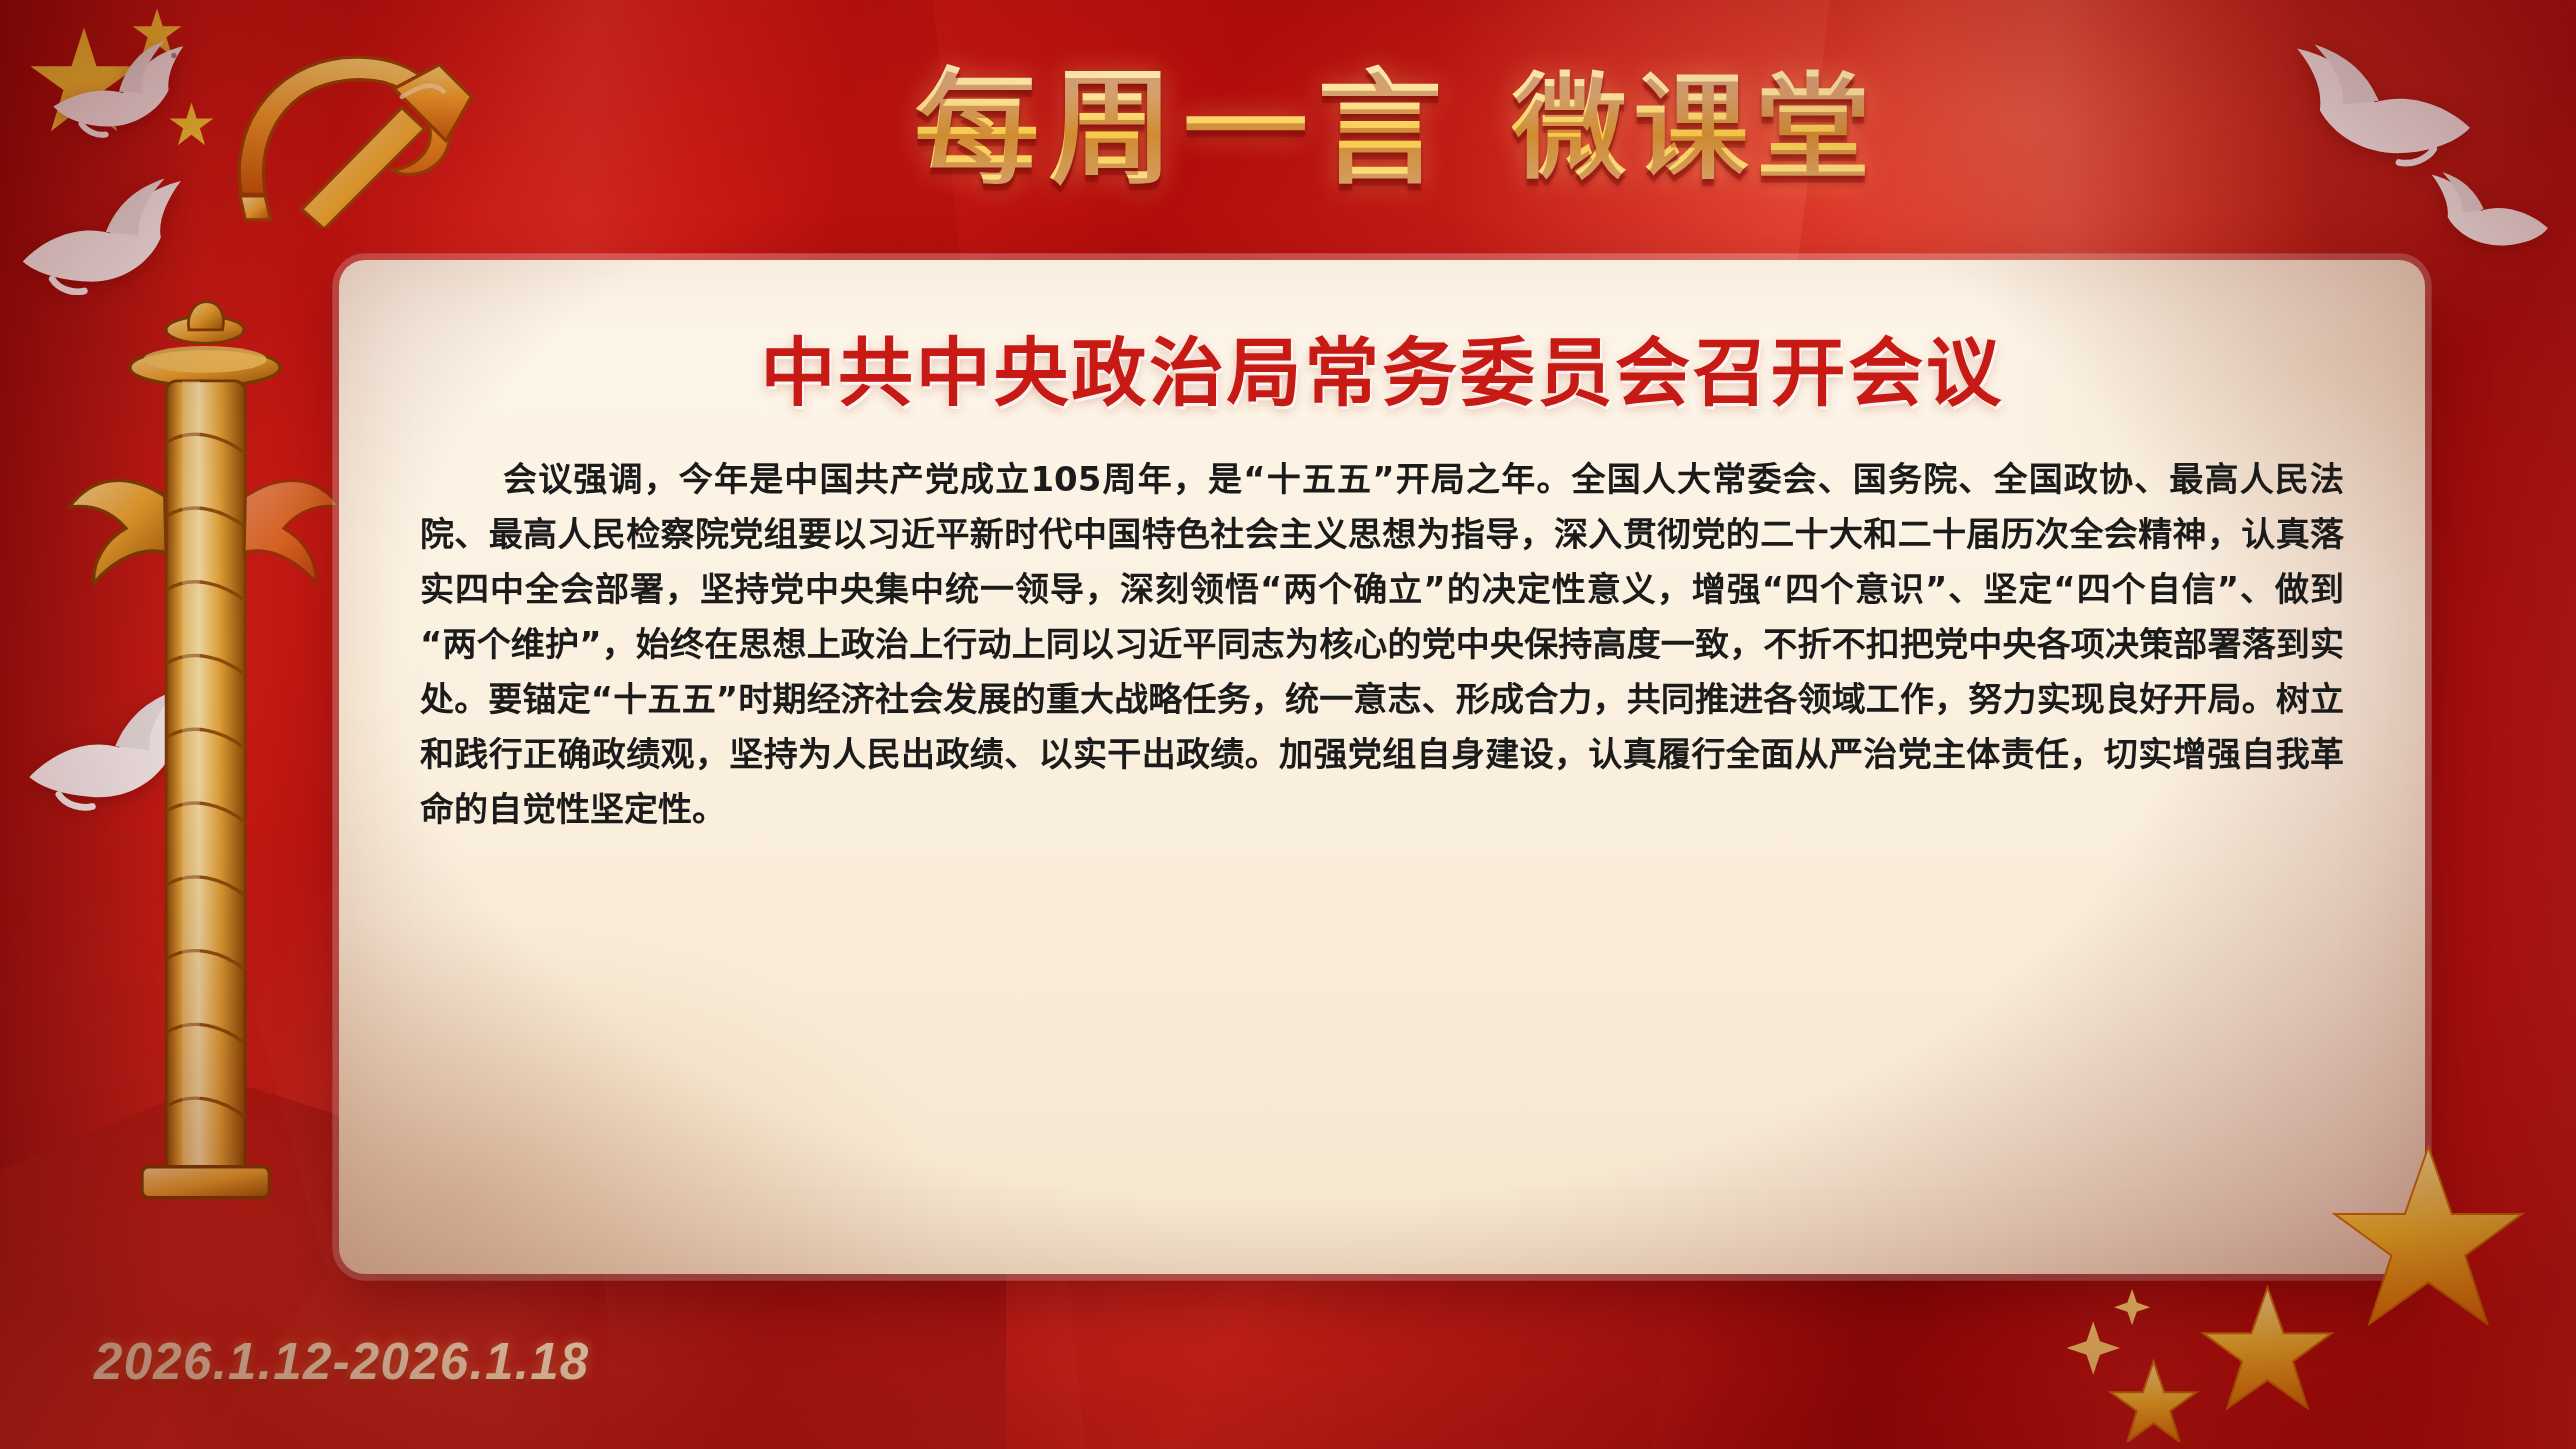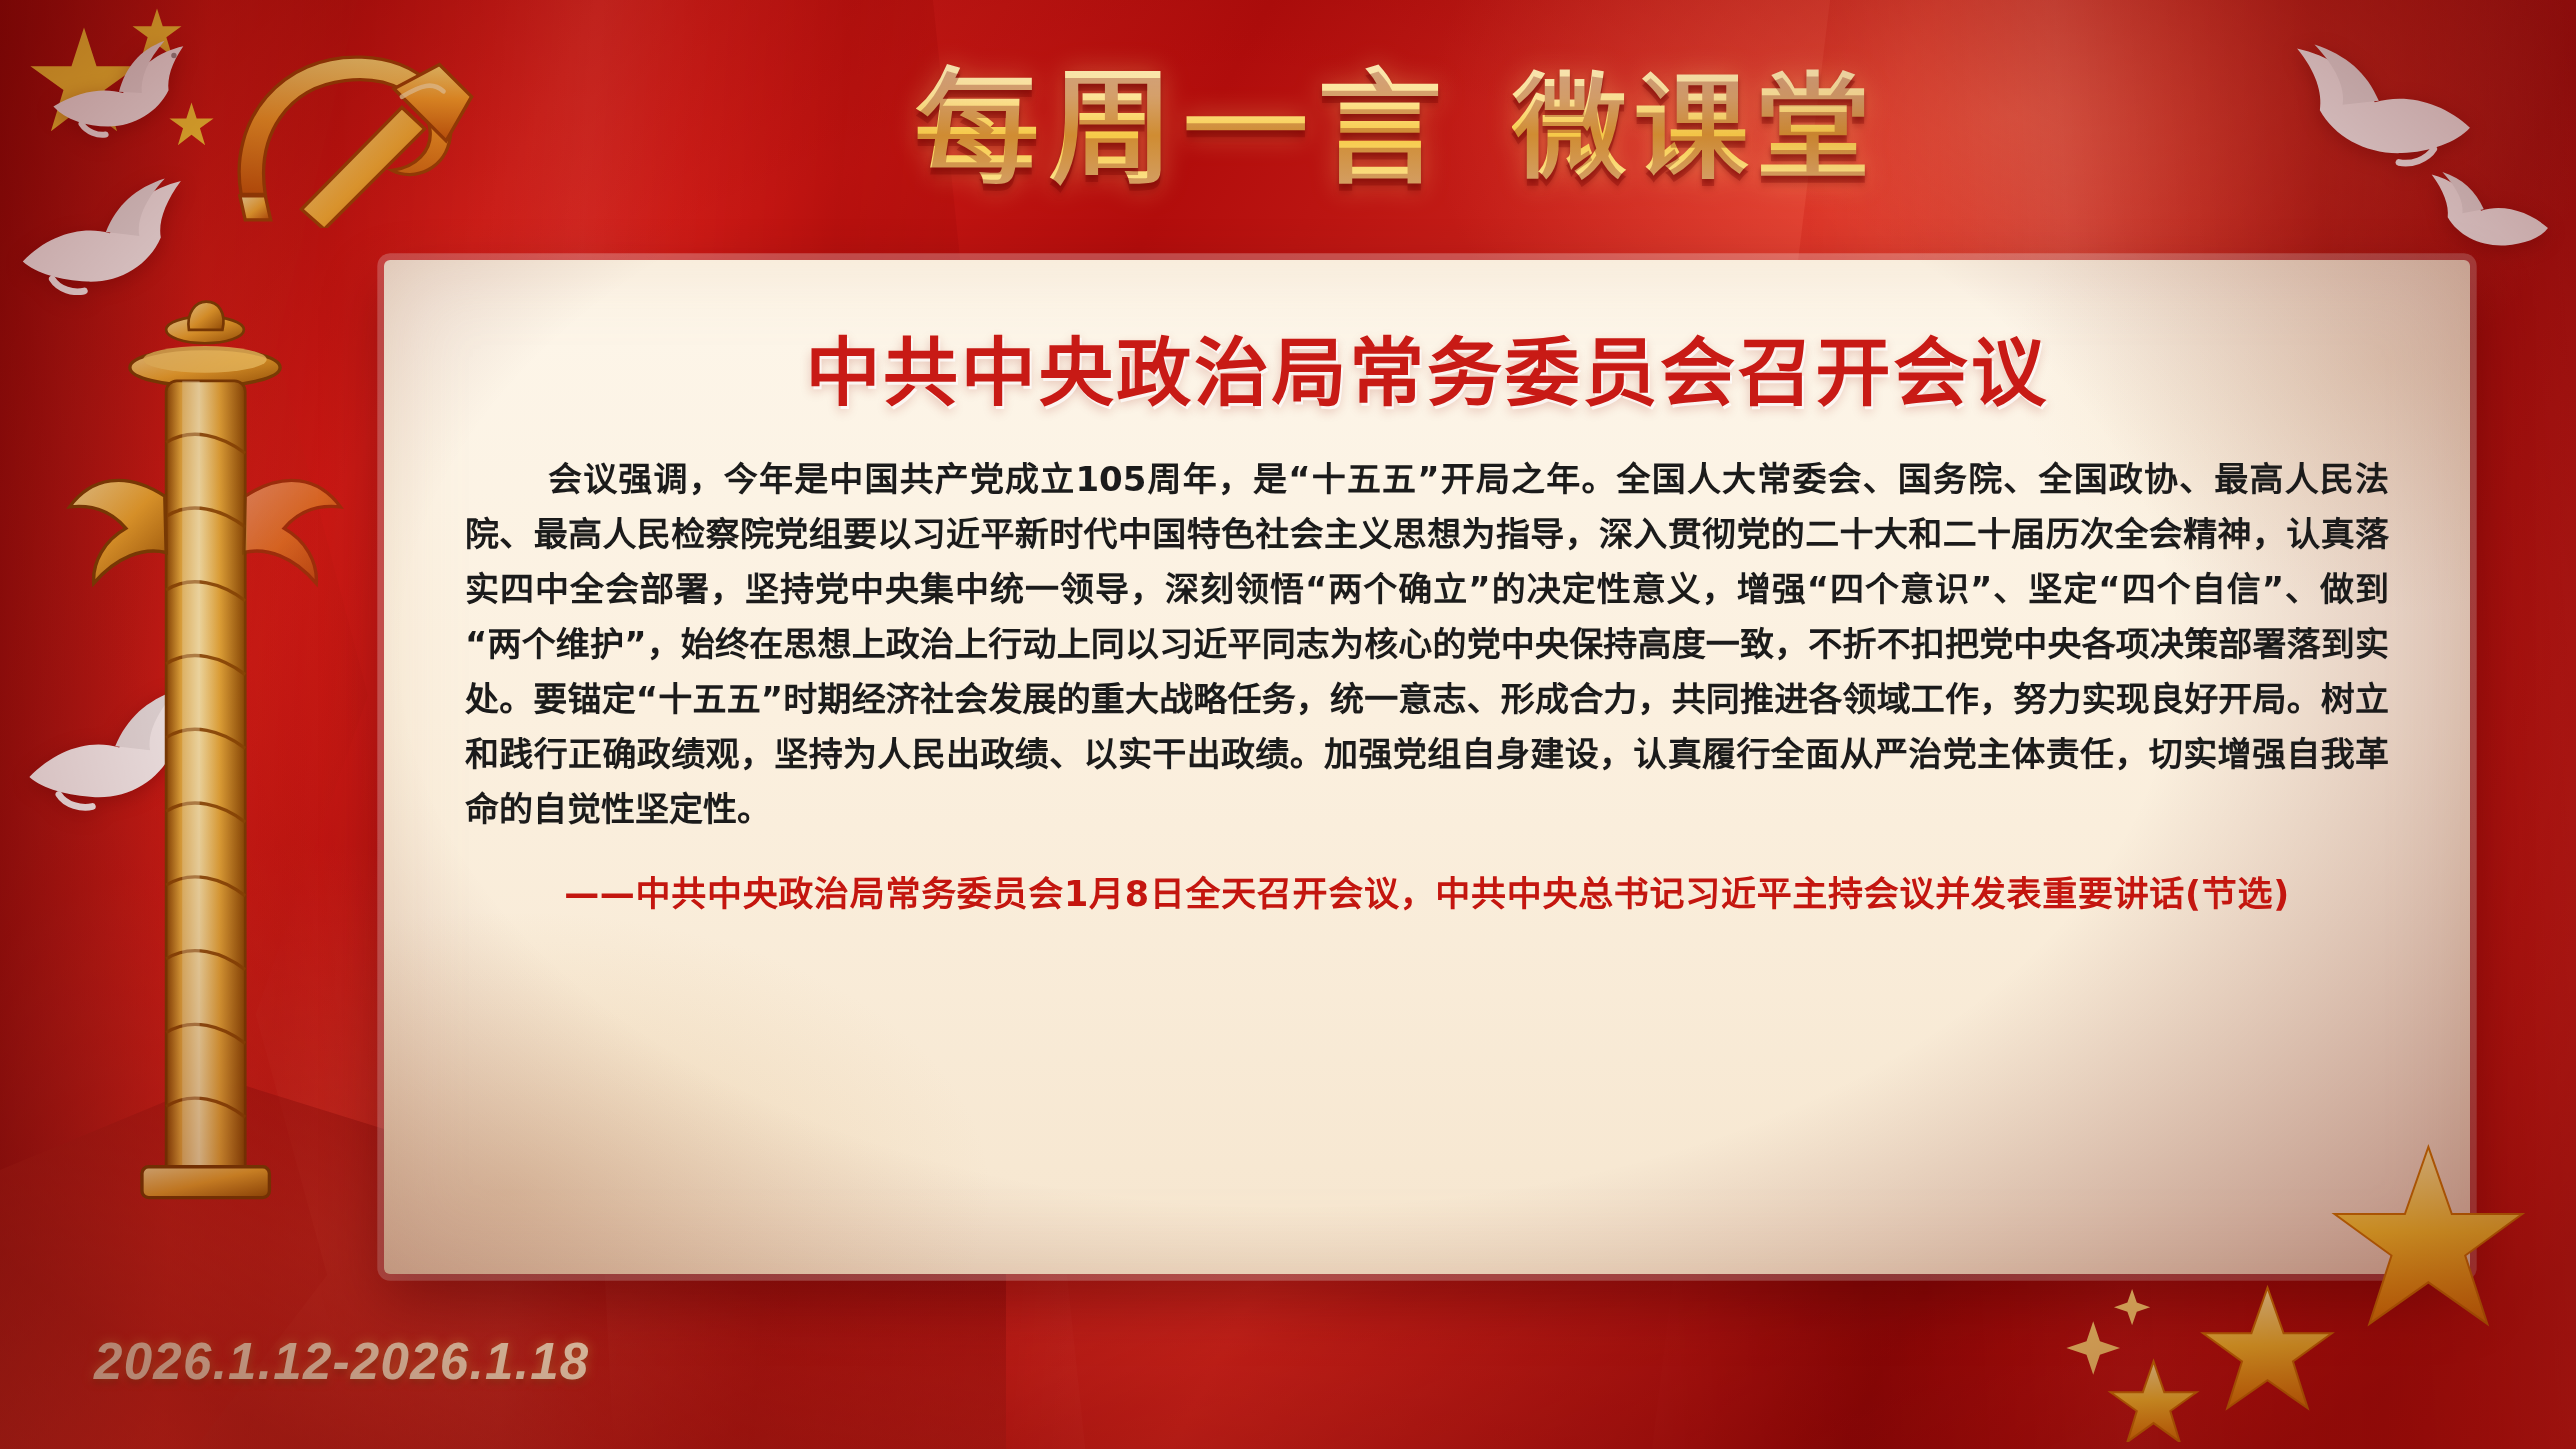--- a/index.html
+++ b/index.html
@@ -120,29 +120,28 @@
     letter-spacing: 6.7px;
   }
 
   
   .card {
     position: absolute;
     left: 339px;
     top: 260px;
     width: 2086px;
     height: 1014px;
-    border-radius: 6px;
+    border-radius: 26px;
     background:
       linear-gradient(180deg, #fdf6ea 0%, #fbf0df 45%, #f6e6cf 100%);
     box-shadow:
       0 0 0 6.7px rgba(255,255,255,0.25),
       0 25.5px 60px rgba(70,0,0,0.45),
       inset 0 0 81px rgba(214,175,128,0.25);
     overflow: hidden;
-    margin-left: 45px;
   }
   .card::after {
     content: "";
     position: absolute; inset: 0;
     background:
       radial-gradient(ellipse 805px 470px at 6% 92%, rgba(214,170,112,0.30) 0%, rgba(214,170,112,0) 60%),
       radial-gradient(ellipse 604px 402px at 96% 10%, rgba(214,170,112,0.22) 0%, rgba(214,170,112,0) 62%);
     pointer-events: none;
   }
   .card-inner {
@@ -355,21 +354,20 @@
 
   <div class="header-title">
     <span class="ht-text">每周一言</span>
     <span class="ht-text sub">微课堂</span>
   </div>
 
   <div class="card">
     <div class="card-inner">
       <h1 class="doc-title">中共中央政治局常务委员会召开会议</h1>
       <p class="doc-body">会议强调，今年是中国共产党成立105周年，是“十五五”开局之年。全国人大常委会、国务院、全国政协、最高人民法院、最高人民检察院党组要以习近平新时代中国特色社会主义思想为指导，深入贯彻党的二十大和二十届历次全会精神，认真落实四中全会部署，坚持党中央集中统一领导，深刻领悟“两个确立”的决定性意义，增强“四个意识”、坚定“四个自信”、做到“两个维护”，始终在思想上政治上行动上同以习近平同志为核心的党中央保持高度一致，不折不扣把党中央各项决策部署落到实处。要锚定“十五五”时期经济社会发展的重大战略任务，统一意志、形成合力，共同推进各领域工作，努力实现良好开局。树立和践行正确政绩观，坚持为人民出政绩、以实干出政绩。加强党组自身建设，认真履行全面从严治党主体责任，切实增强自我革命的自觉性坚定性。</p>
-      <div class="doc-source">——中共中央政治局常务委员会1月8日全天召开会议，中共中央总书记习近平主持会议并发表重要讲话(节选)</div>
     </div>
   </div>
 
   <div class="date-badge">2026.1.12-2026.1.18</div>
 
   <div class="br-stars">
     <svg width="496" height="322" viewBox="0 0 740 480" aria-hidden="true">
       <defs>
         <linearGradient id="sg" x1="0" y1="0" x2="0" y2="1">
           <stop offset="0%" stop-color="#fff2a8"></stop>

